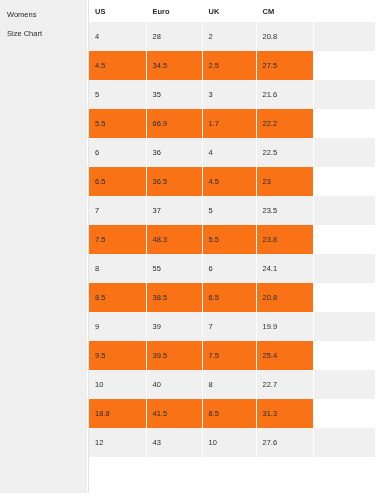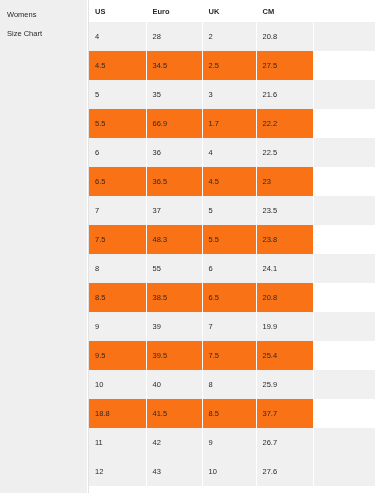--- a/index.html
+++ b/index.html
@@ -206,35 +206,28 @@
           <td>9.5</td>
           <td>39.5</td>
           <td>7.5</td>
           <td>25.4</td>
           <td class="blank-cell"></td>
         </tr>
         <tr class="shaded">
           <td>10</td>
           <td>40</td>
           <td>8</td>
-          <td>25.9</td>
+          <td>22.7</td>
           <td class="blank-cell"></td>
         </tr>
         <tr class="plain">
           <td>18.8</td>
           <td>41.5</td>
           <td>8.5</td>
-          <td>37.7</td>
-          <td class="blank-cell"></td>
-        </tr>
-        <tr class="shaded">
-          <td>11</td>
-          <td>42</td>
-          <td>9</td>
-          <td>26.7</td>
+          <td>31.3</td>
           <td class="blank-cell"></td>
         </tr>
         <tr class="shaded">
           <td>12</td>
           <td>43</td>
           <td>10</td>
           <td>27.6</td>
           <td class="blank-cell"></td>
         </tr>
       </tbody>

